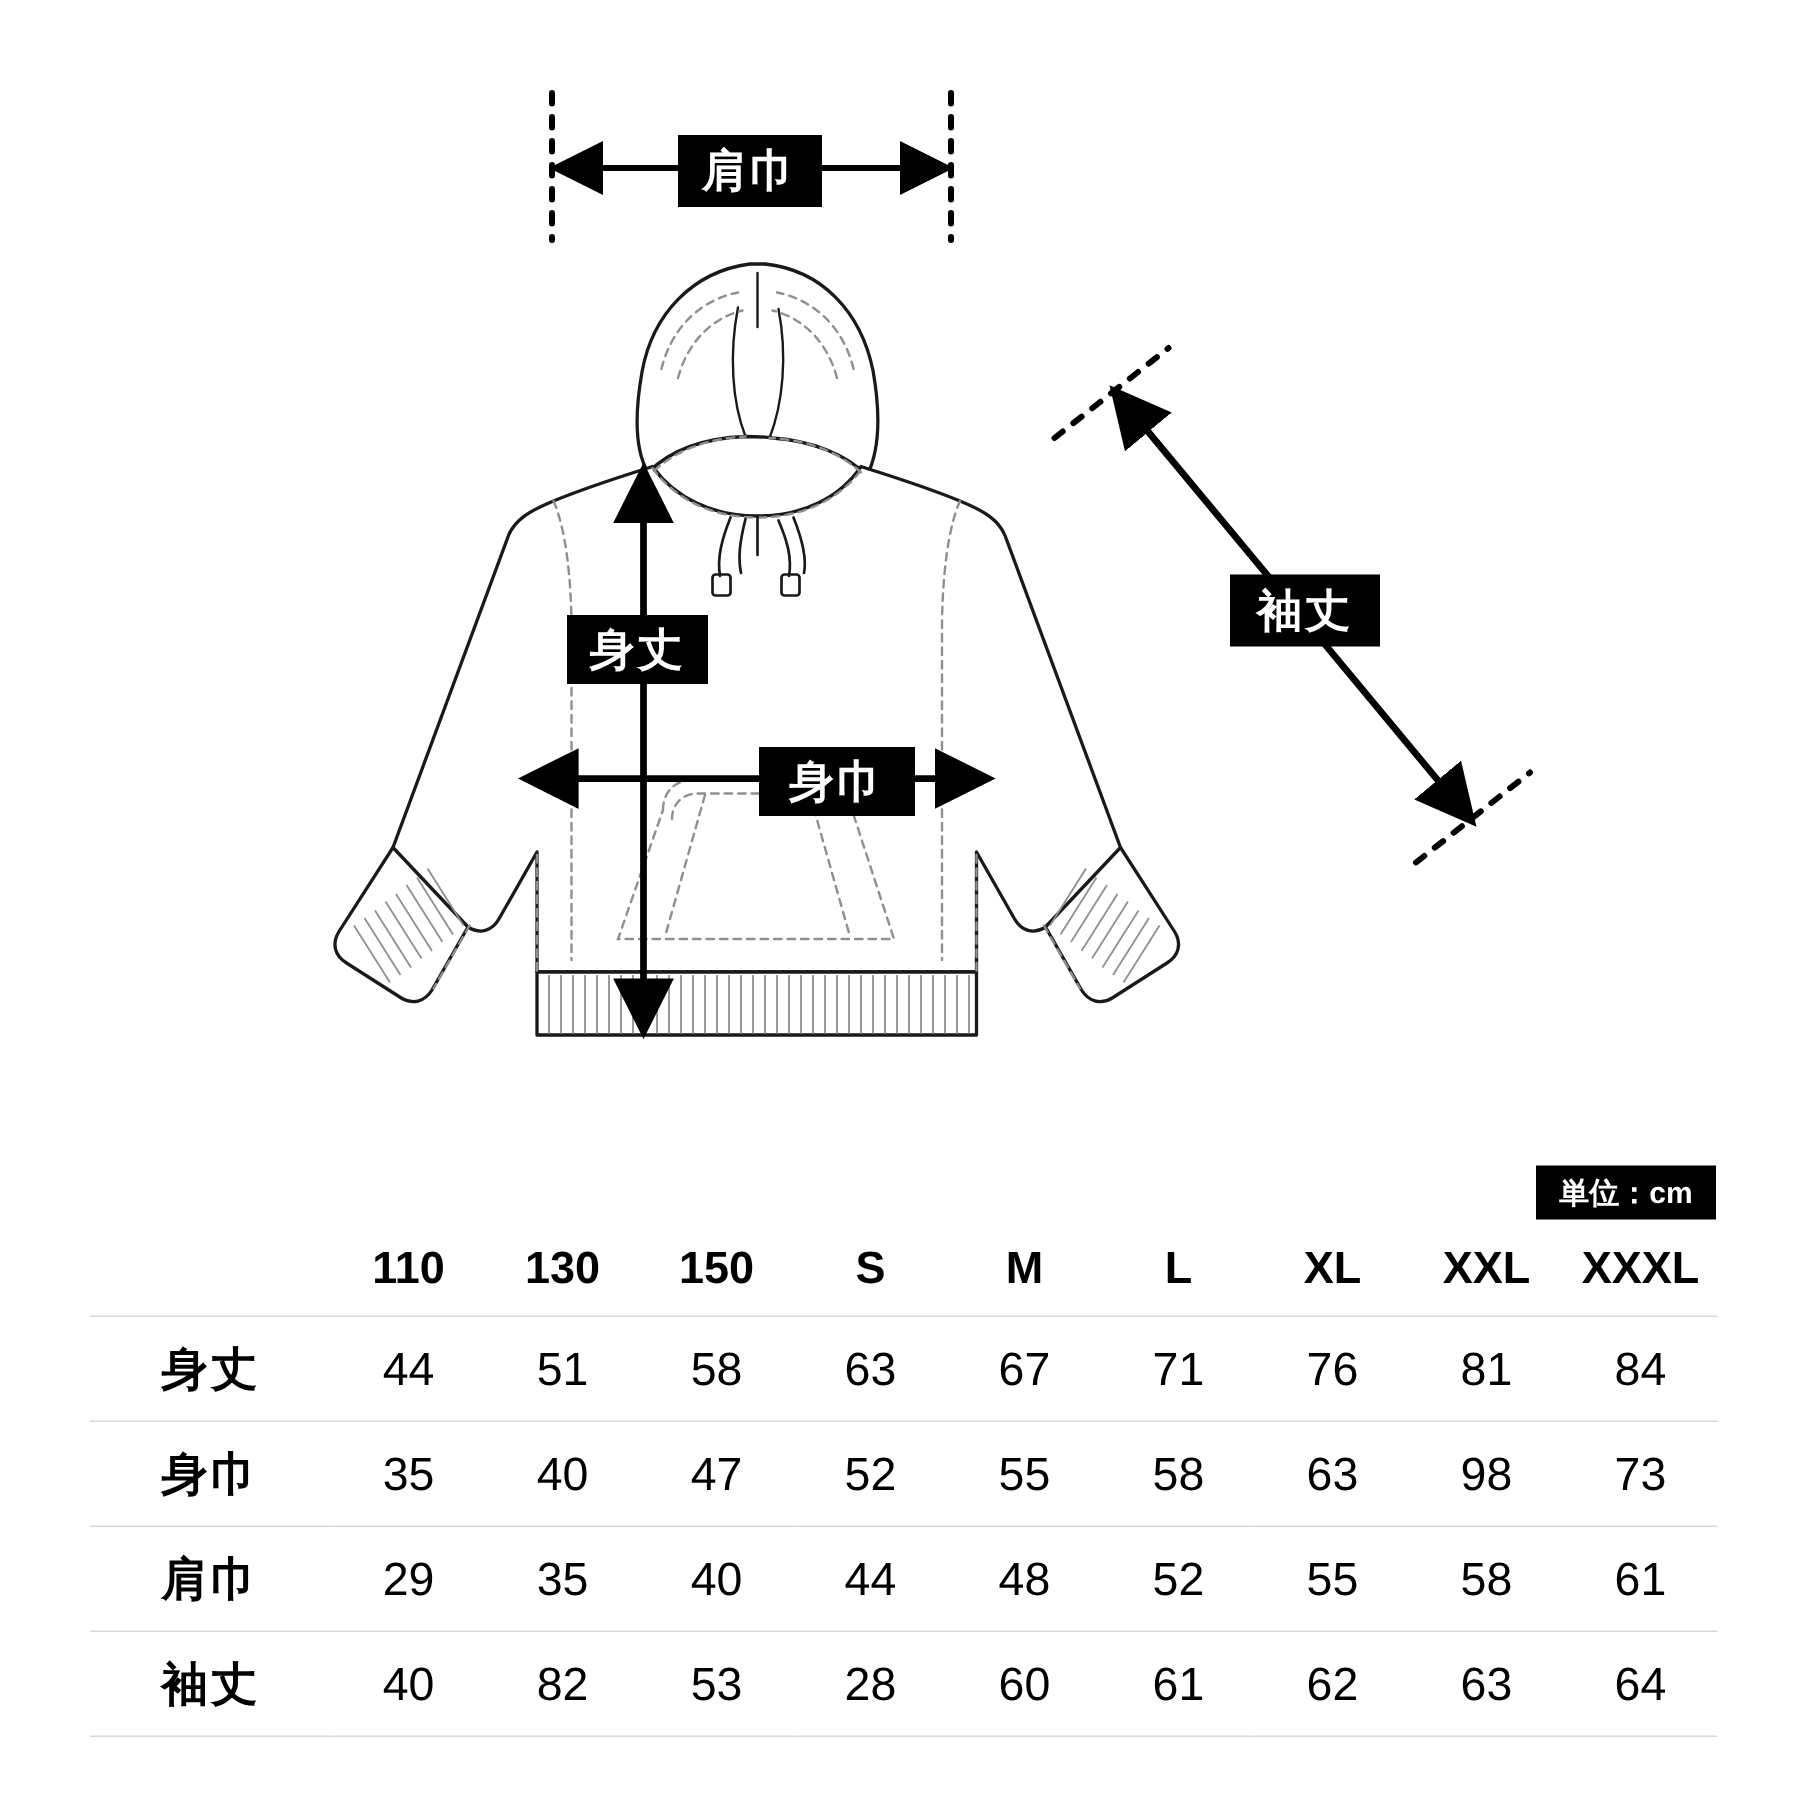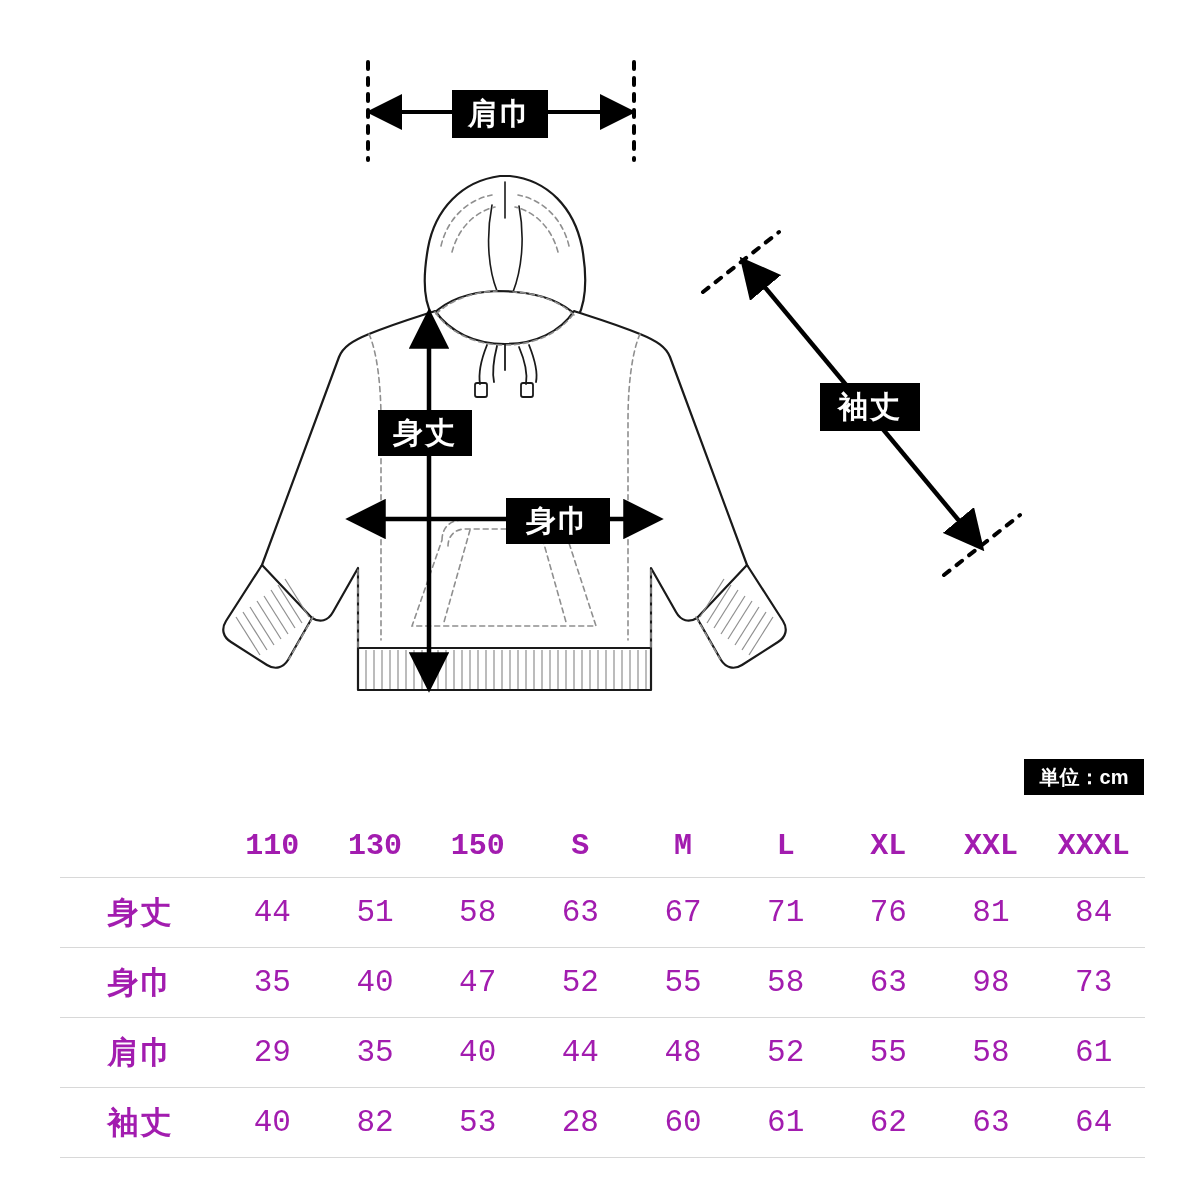--- a/index.html
+++ b/index.html
@@ -59,21 +59,21 @@
   }
   #chip-sodeTake {
     left: 820px;
     top: 383px;
     width: 100px;
     height: 48px;
     font-size: 30px;
   }
   #chip-unit {
     left: 1024px;
-    top: 759px;
+    top: 777px;
     width: 120px;
     height: 36px;
     font-size: 20px;
     letter-spacing: 0px;
   }
 
   #size-table-wrap {
     position: absolute;
     left: 60px;
     top: 815px;
@@ -82,25 +82,24 @@
   table.size-table {
     border-collapse: collapse;
     width: 1085px;
     table-layout: fixed;
   }
   table.size-table th,
   table.size-table td {
     text-align: center;
     font-size: 31px;
     font-weight: normal;
-    color: #a21caf;
+    color: #000000;
     padding: 0;
     height: 69px;
     vertical-align: middle;
-    font-family: Liberation Mono, monospace;
   }
   table.size-table thead th {
     font-weight: bold;
     font-size: 30px;
     height: 62px;
     border-bottom: 1px solid #d8d8d8;
   }
   table.size-table tbody tr {
     border-bottom: 1px solid #d8d8d8;
   }

